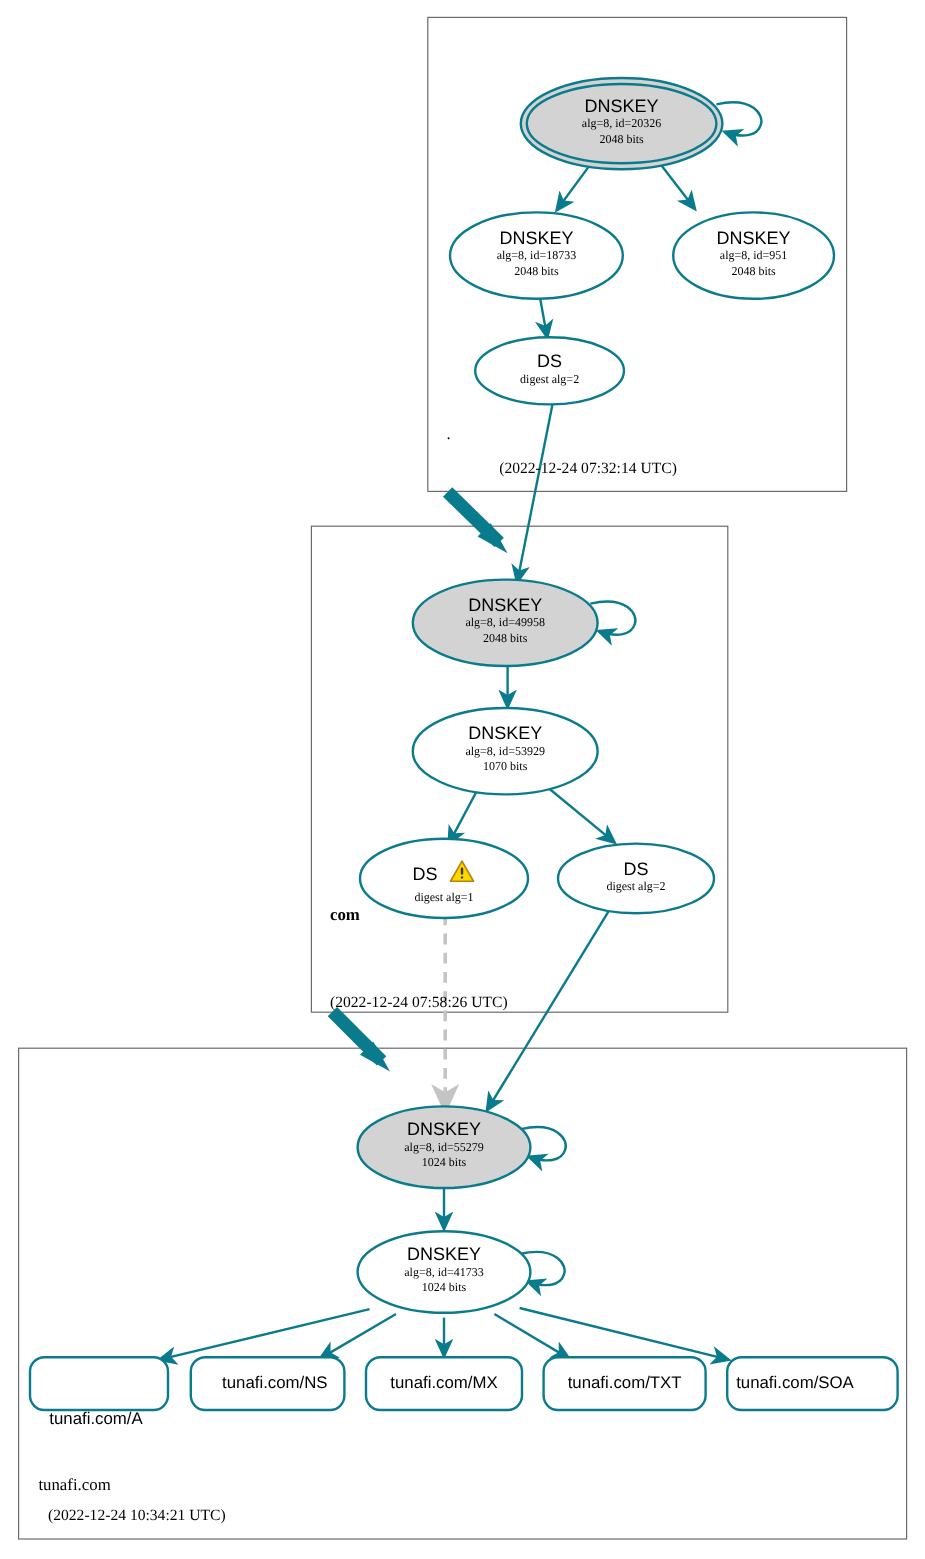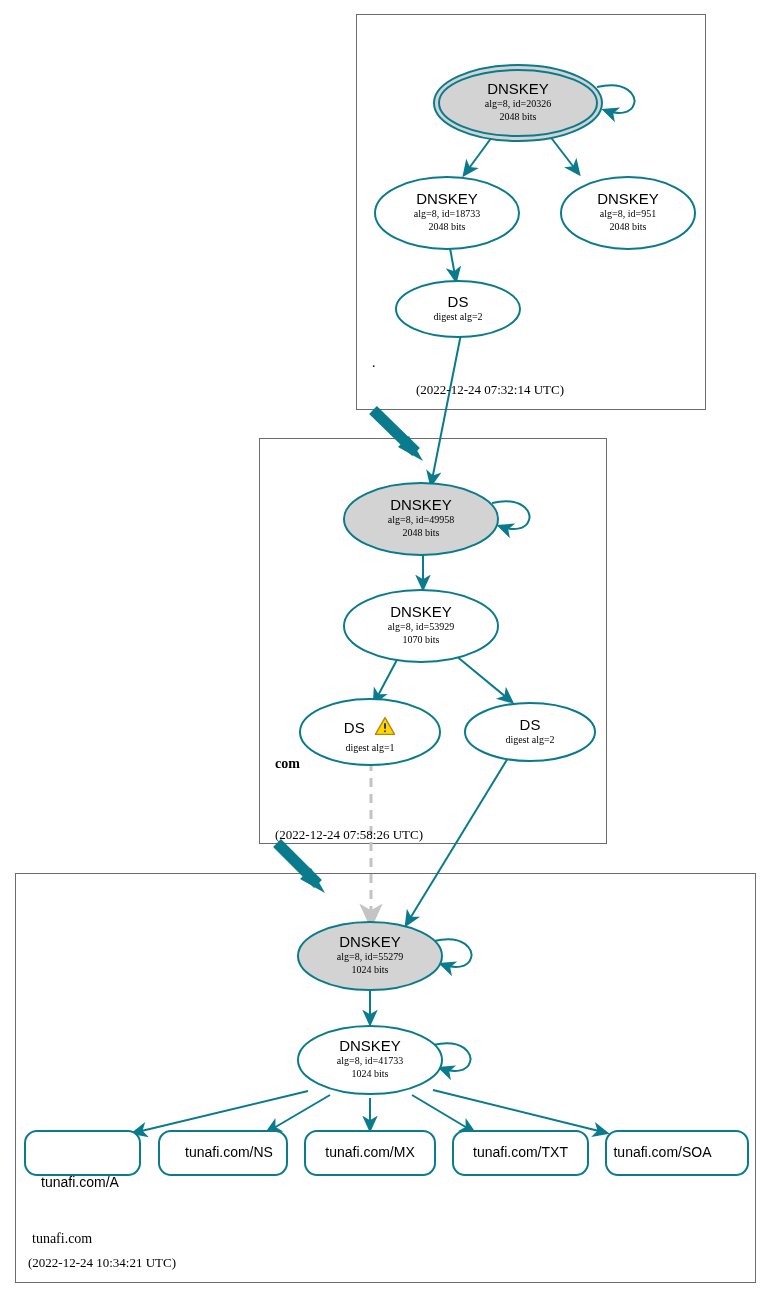--- a/index.html
+++ b/index.html
@@ -268,15 +268,15 @@
   <div class="rr-label" style="left:453px;top:1144px;width:135px;">tunafi.com/TXT</div>
   <div class="rr-label" style="left:606px;top:1144px;width:113px;">tunafi.com/SOA</div>
 
   <div class="zone-label zone-name" style="left:372px;top:355px;">.</div>
   <div class="zone-label zone-time" style="left:372px;top:382px;margin-left:44px;">(2022-12-24 07:32:14 UTC)</div>
 
   <div class="zone-label zone-name" style="left:275px;top:756px;font-weight:bold;">com</div>
   <div class="zone-label zone-time" style="left:275px;top:827px;text-align:right;">(2022-12-24 07:58:26 UTC)</div>
 
   <div class="zone-label zone-name" style="left:32px;top:1231px;">tunafi.com</div>
-  <div class="zone-label zone-time" style="left:28px;top:1255px;text-align:right;">(2022-12-24 10:34:21 UTC)</div>
+  <div class="zone-label zone-time" style="left:40px;top:1255px;text-align:right;">(2022-12-24 10:34:21 UTC)</div>
 
 </div>
 
 </body></html>

